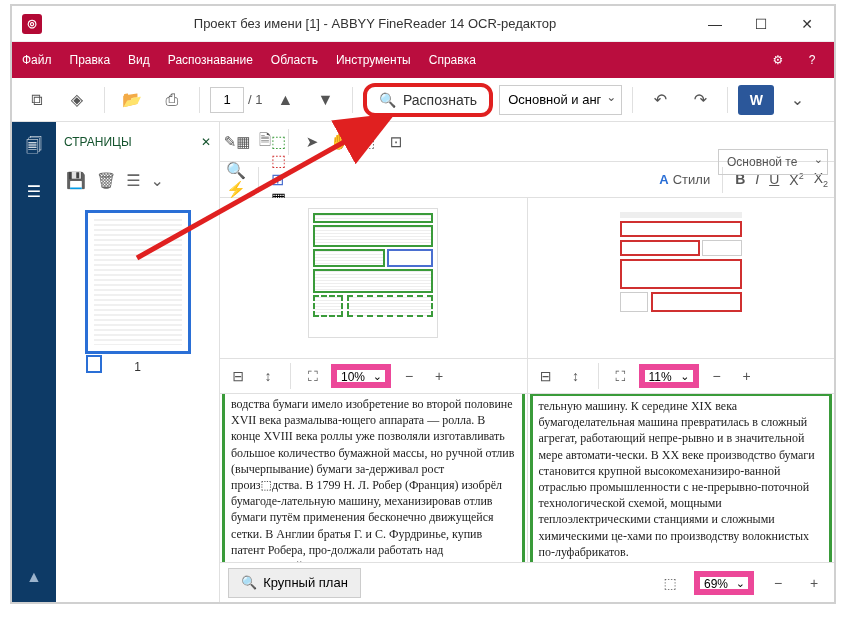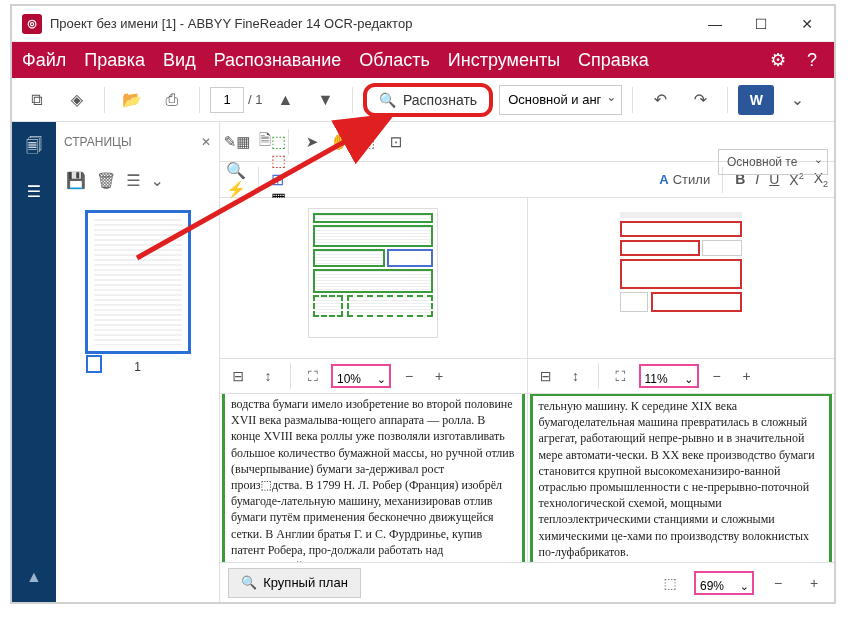--- a/index.html
+++ b/index.html
@@ -1,42 +1,42 @@
 <!DOCTYPE html>
 <html><head>
 <meta charset="utf-8">
 <style>
 * { margin: 0; padding: 0; box-sizing: border-box; font-family: "Segoe UI", Tahoma, sans-serif; }
 body { width: 853px; height: 617px; background: #fff; position: relative; }
 .window { width: 826px; height: 600px; border: 2px solid #d0d0d0; margin: 4px 0 0 10px; background: #fff; display: flex; flex-direction: column; }
 .titlebar { height: 36px; display: flex; align-items: center; padding: 0 4px 0 10px; border-bottom: 1px solid #eee; }
 .titlebar .app-icon { width: 20px; height: 20px; background: #b30935; border-radius: 3px; display: flex; align-items: center; justify-content: center; color: #fff; font-size: 11px; font-weight: bold; }
-.titlebar .title { margin-left: 8px; font-size: 13px; color: #333; flex: 1; }
+.titlebar .title { margin-left: 16px; font-size: 13px; color: #333; flex: 1; text-align: center; }
 .titlebar .winbtns { display: flex; }
 .titlebar .winbtn { width: 46px; height: 30px; display: flex; align-items: center; justify-content: center; font-size: 14px; color: #333; }
-.menubar { height: 36px; background: #ba0d3e; color: #fff; display: flex; align-items: center; padding: 0 10px; font-size: 18px; }
+.menubar { height: 36px; background: #ba0d3e; color: #fff; display: flex; align-items: center; padding: 0 10px; font-size: 12px; }
 .menubar .mitem { margin-right: 18px; cursor: pointer; }
 .menubar .spacer { flex: 1; }
 .menubar .ricon { width: 24px; height: 24px; margin-left: 10px; display: flex; align-items: center; justify-content: center; }
 .toolbar { height: 44px; border-bottom: 1px solid #e0e0e0; display: flex; align-items: center; padding: 0 8px; gap: 6px; }
 .tbtn { width: 34px; height: 34px; display: flex; align-items: center; justify-content: center; color: #555; border: 1px solid transparent; border-radius: 3px; }
 .vsep { width: 1px; height: 26px; background: #e0e0e0; margin: 0 4px; }
 .pagenum { display: flex; align-items: center; gap: 4px; }
 .pagenum input { width: 34px; height: 26px; border: 1px solid #ccc; text-align: center; font-size: 13px; }
 .pagenum span { font-size: 13px; color: #555; }
 .recognize-btn { height: 34px; padding: 0 12px; border: 4px solid #e02020; border-radius: 12px; display: flex; align-items: center; gap: 6px; font-size: 14px; color: #333; background: #fff; position: relative; }
 .lang-dd { height: 30px; padding: 0 20px 0 8px; border: 1px solid #ccc; font-size: 13px; display: flex; align-items: center; position: relative; }
 .lang-dd:after { content: "⌄"; position: absolute; right: 5px; top: 4px; font-size: 12px; color: #555; }
 .word-btn { width: 36px; height: 30px; background: #2b579a; color: #fff; display: flex; align-items: center; justify-content: center; font-weight: bold; border-radius: 3px; font-size: 14px; }
 .body { flex: 1; display: flex; min-height: 0; }
 .leftrail { width: 44px; background: #0d3a66; display: flex; flex-direction: column; align-items: center; padding-top: 10px; gap: 14px; color: #fff; position: relative; }
 .leftrail .railbtn { width: 30px; height: 30px; display: flex; align-items: center; justify-content: center; }
 .leftrail .warn { position: absolute; bottom: 10px; color: #9bb3cc; }
 .pages-panel { width: 164px; border-right: 1px solid #e0e0e0; display: flex; flex-direction: column; }
-.pages-head { height: 40px; display: flex; align-items: center; padding: 0 8px; font-size: 12px; color: #737373; justify-content: space-between; }
+.pages-head { height: 40px; display: flex; align-items: center; padding: 0 8px; font-size: 12px; color: #14532d; justify-content: space-between; }
 .pages-tools { height: 36px; display: flex; align-items: center; gap: 10px; padding: 0 10px; color: #666; }
 .pages-tools span { font-size: 16px; }
 .thumb { margin: 12px auto 0; width: 106px; height: 144px; border: 3px solid #2a6fd6; background: #fff; padding: 6px; position: relative; }
 .thumb-inner { width: 100%; height: 100%; background: repeating-linear-gradient(#f0f0f0, #f0f0f0 2px, #fff 2px, #fff 5px); }
 .thumb-label { text-align: center; font-size: 12px; margin-top: 6px; color: #333; }
 .thumb-icon { position: absolute; left: -2px; bottom: -22px; width: 16px; height: 18px; border: 2px solid #2a6fd6; }
 .center { flex: 1; display: flex; flex-direction: column; min-width: 0; }
 .center-tools { height: 40px; border-bottom: 1px solid #e0e0e0; display: flex; align-items: center; padding: 0 6px; gap: 8px; color: #555; }
 .center-tools .grp { display: flex; gap: 6px; }
 .center-tools .ic { width: 22px; height: 22px; display: flex; align-items: center; justify-content: center; font-size: 15px; }
@@ -47,21 +47,21 @@
 .pane { flex: 1; display: flex; flex-direction: column; border-right: 1px solid #e0e0e0; min-width: 0; }
 .pane:last-child { border-right: none; }
 .preview { height: 160px; display: flex; align-items: flex-start; justify-content: center; padding: 10px; background: #fff; }
 .preview .doc { width: 130px; height: 130px; background: #fff; border: 1px solid #ddd; padding: 4px; }
 .green-block { border: 2px solid #3a9b3a; margin-bottom: 2px; height: 14px; background: repeating-linear-gradient(#eee, #eee 1px, #fff 1px, #fff 3px); }
 .blue-block { border: 2px solid #4a6fd0; height: 18px; display: inline-block; width: 46px; }
 .preview2 .doc { border: none; }
 .red-block { border: 2px solid #d03030; height: 16px; margin-bottom: 3px; }
 .zoom-bar { height: 36px; border-top: 1px solid #e0e0e0; border-bottom: 1px solid #e0e0e0; display: flex; align-items: center; padding: 0 6px; gap: 6px; }
 .zb { width: 24px; height: 24px; display: flex; align-items: center; justify-content: center; color: #555; font-size: 14px; }
-.zoom-dd { width: 60px; height: 24px; border: 2px solid #ec4899; font-size: 12px; display: flex; align-items: flex-end; padding: 0 4px; position: relative; }
+.zoom-dd { width: 60px; height: 24px; border: 6px solid #ec4899; font-size: 12px; display: flex; align-items: flex-start; padding: 0 4px; position: relative; }
 .zoom-dd:after { content: "⌄"; position: absolute; right: 3px; font-size: 11px; }
 .text-area { flex: 1; overflow: hidden; padding: 2px 6px; font-family: Georgia, serif; font-size: 12px; line-height: 1.35; color: #222; border-left: 3px solid #3a9b3a; border-right: 3px solid #3a9b3a; margin: 0 2px; }
 .pane:last-child .text-area { border-top: 2px solid #3a9b3a; }
 .bottom-bar { height: 40px; border-top: 1px solid #e0e0e0; display: flex; align-items: center; padding: 0 8px; gap: 12px; }
 .big-btn { height: 30px; padding: 0 12px; background: #eee; border: 1px solid #ccc; display: flex; align-items: center; gap: 6px; font-size: 13px; }
 .styles-btn { display: flex; align-items: center; gap: 4px; font-size: 13px; color: #555; }
 .fmt { display: flex; gap: 10px; color: #555; font-size: 14px; align-items: center; }
 .fmt .b { font-weight: bold; }
 .fmt .i { font-style: italic; }
 .fmt .u { text-decoration: underline; }

